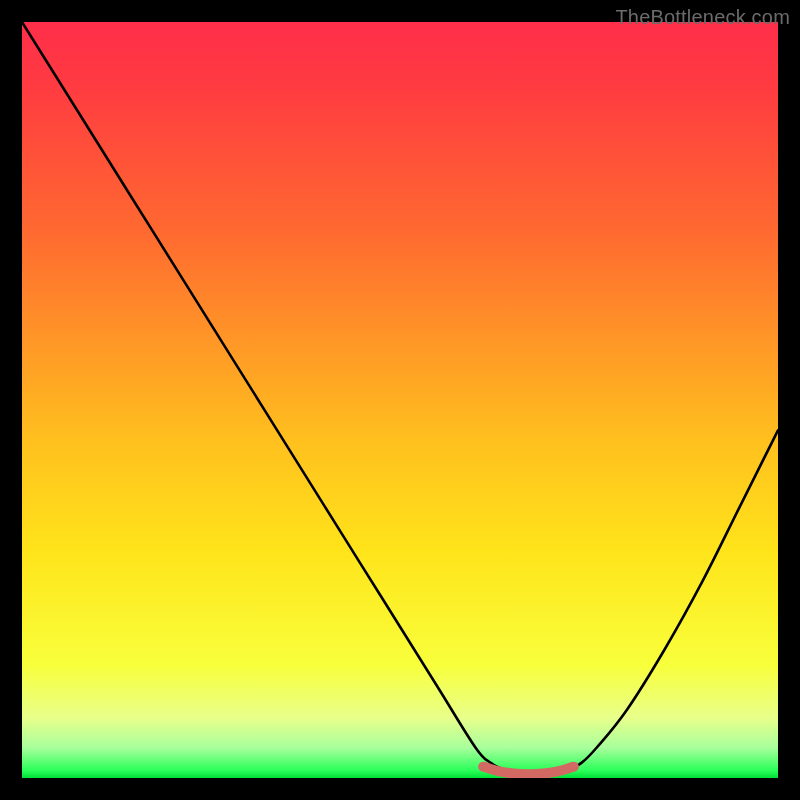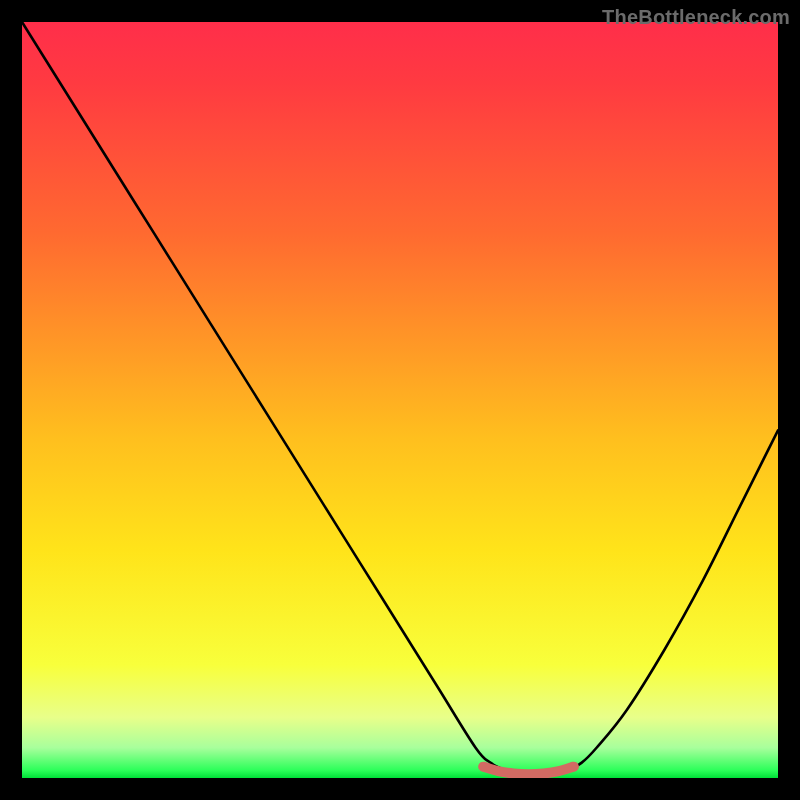--- a/index.html
+++ b/index.html
@@ -51,21 +51,21 @@
     width: 756px;
     height: 756px;
     z-index: 2;
   }
   .watermark {
     position: absolute;
     top: 6px;
     right: 10px;
     color: #6b6b6b;
     font-size: 20px;
-    font-weight: 700;
+    font-weight: 400;
     letter-spacing: 0.2px;
     z-index: 5;
     user-select: none;
   }
 </style>
 </head>
 <body>
 
 <div class="stage">
 

